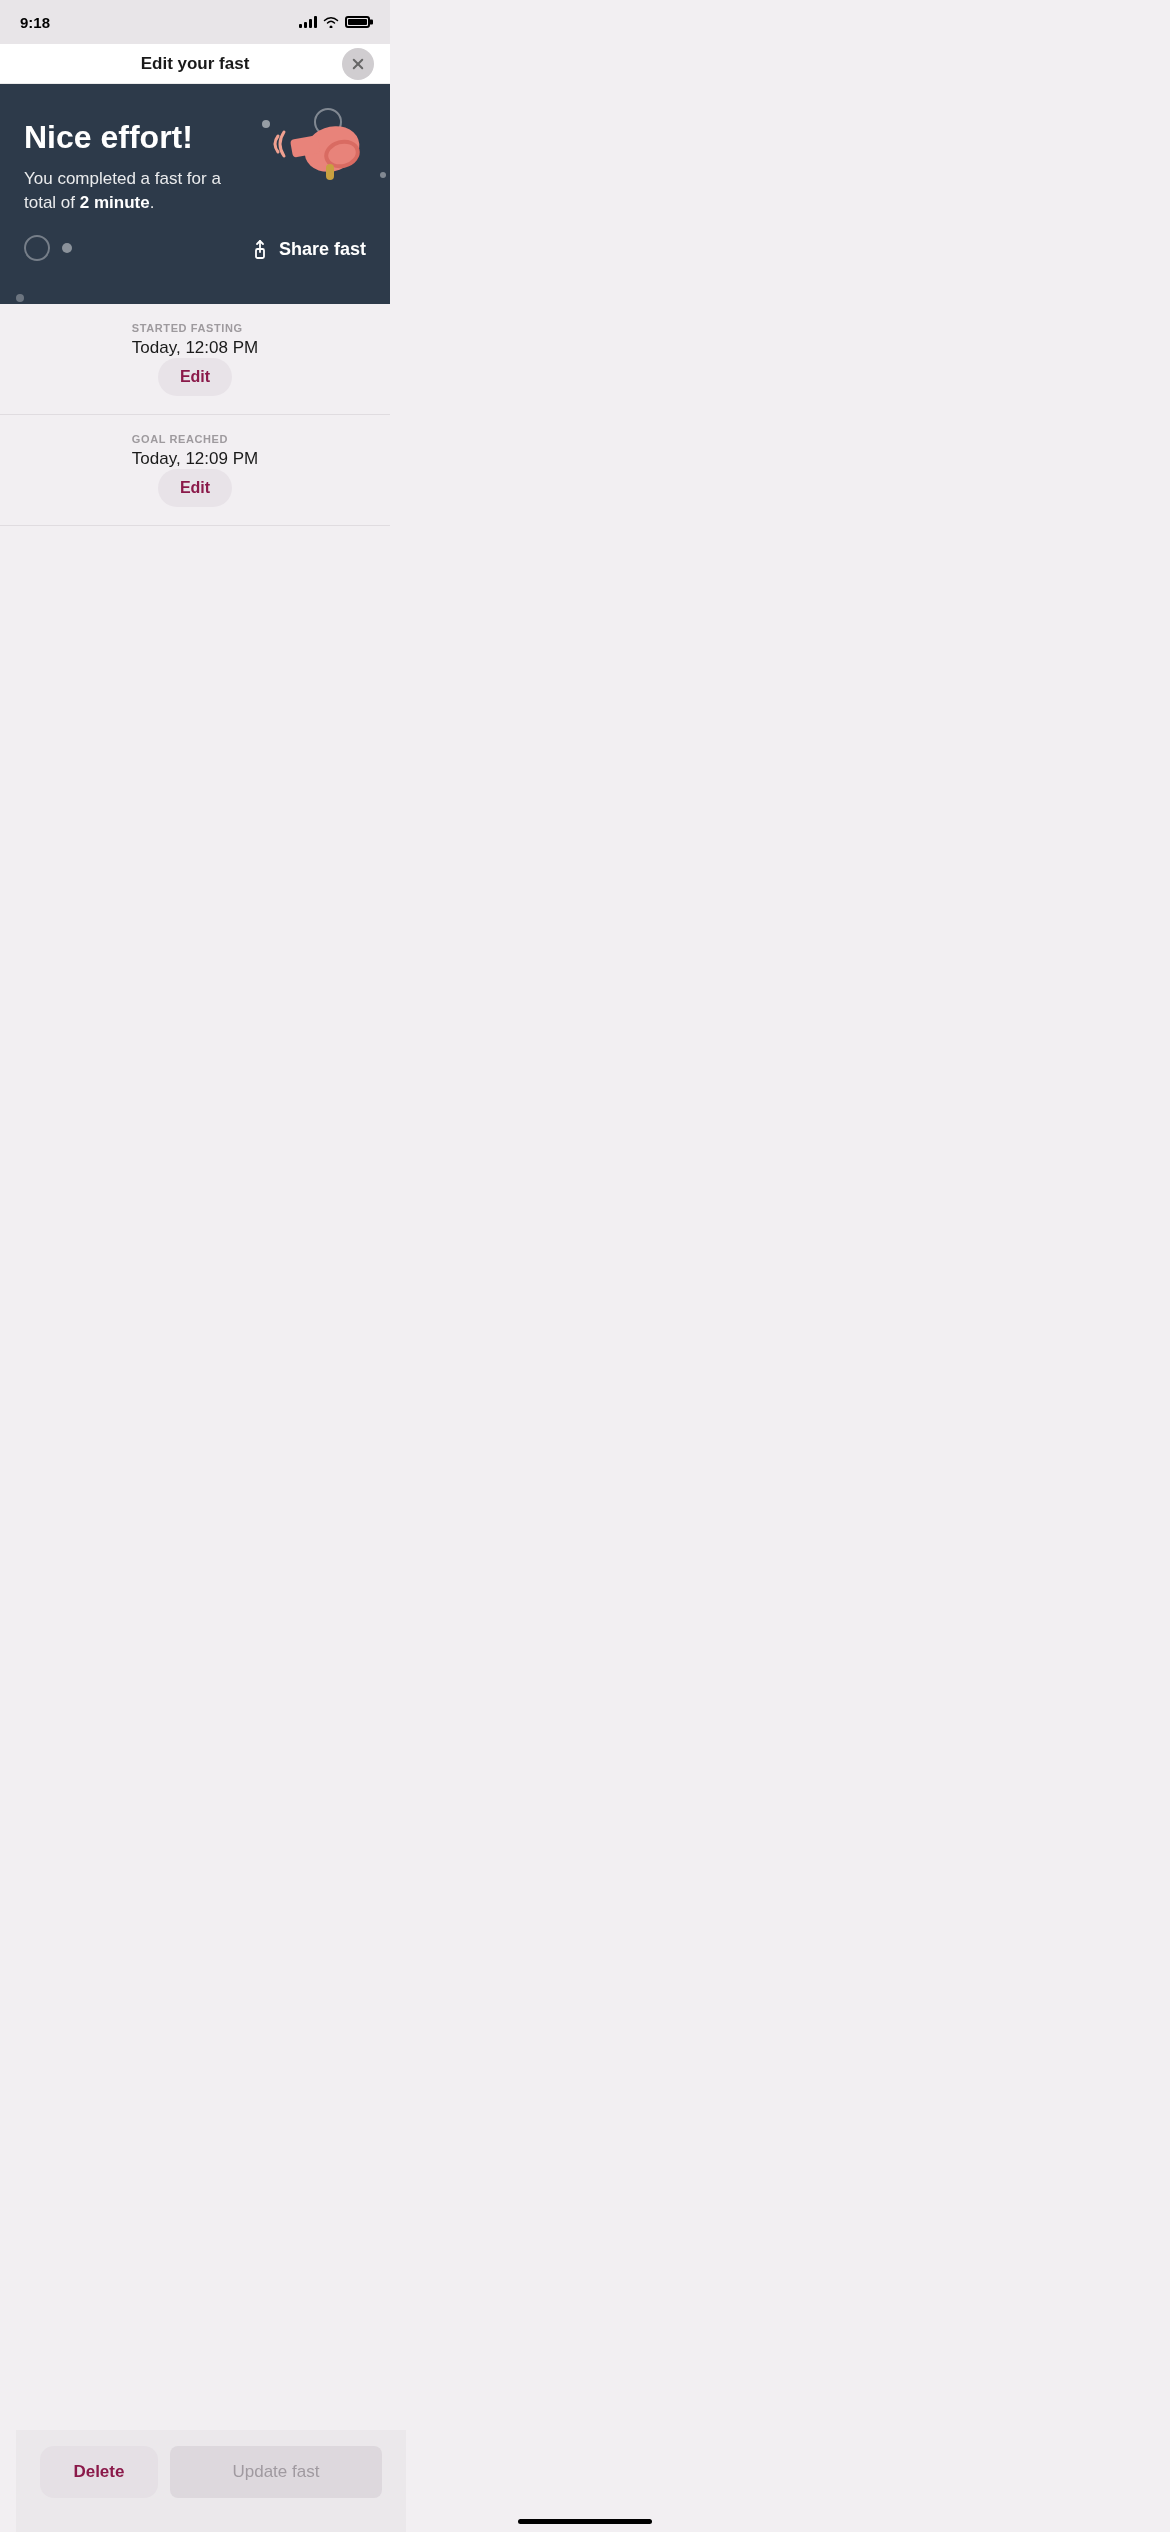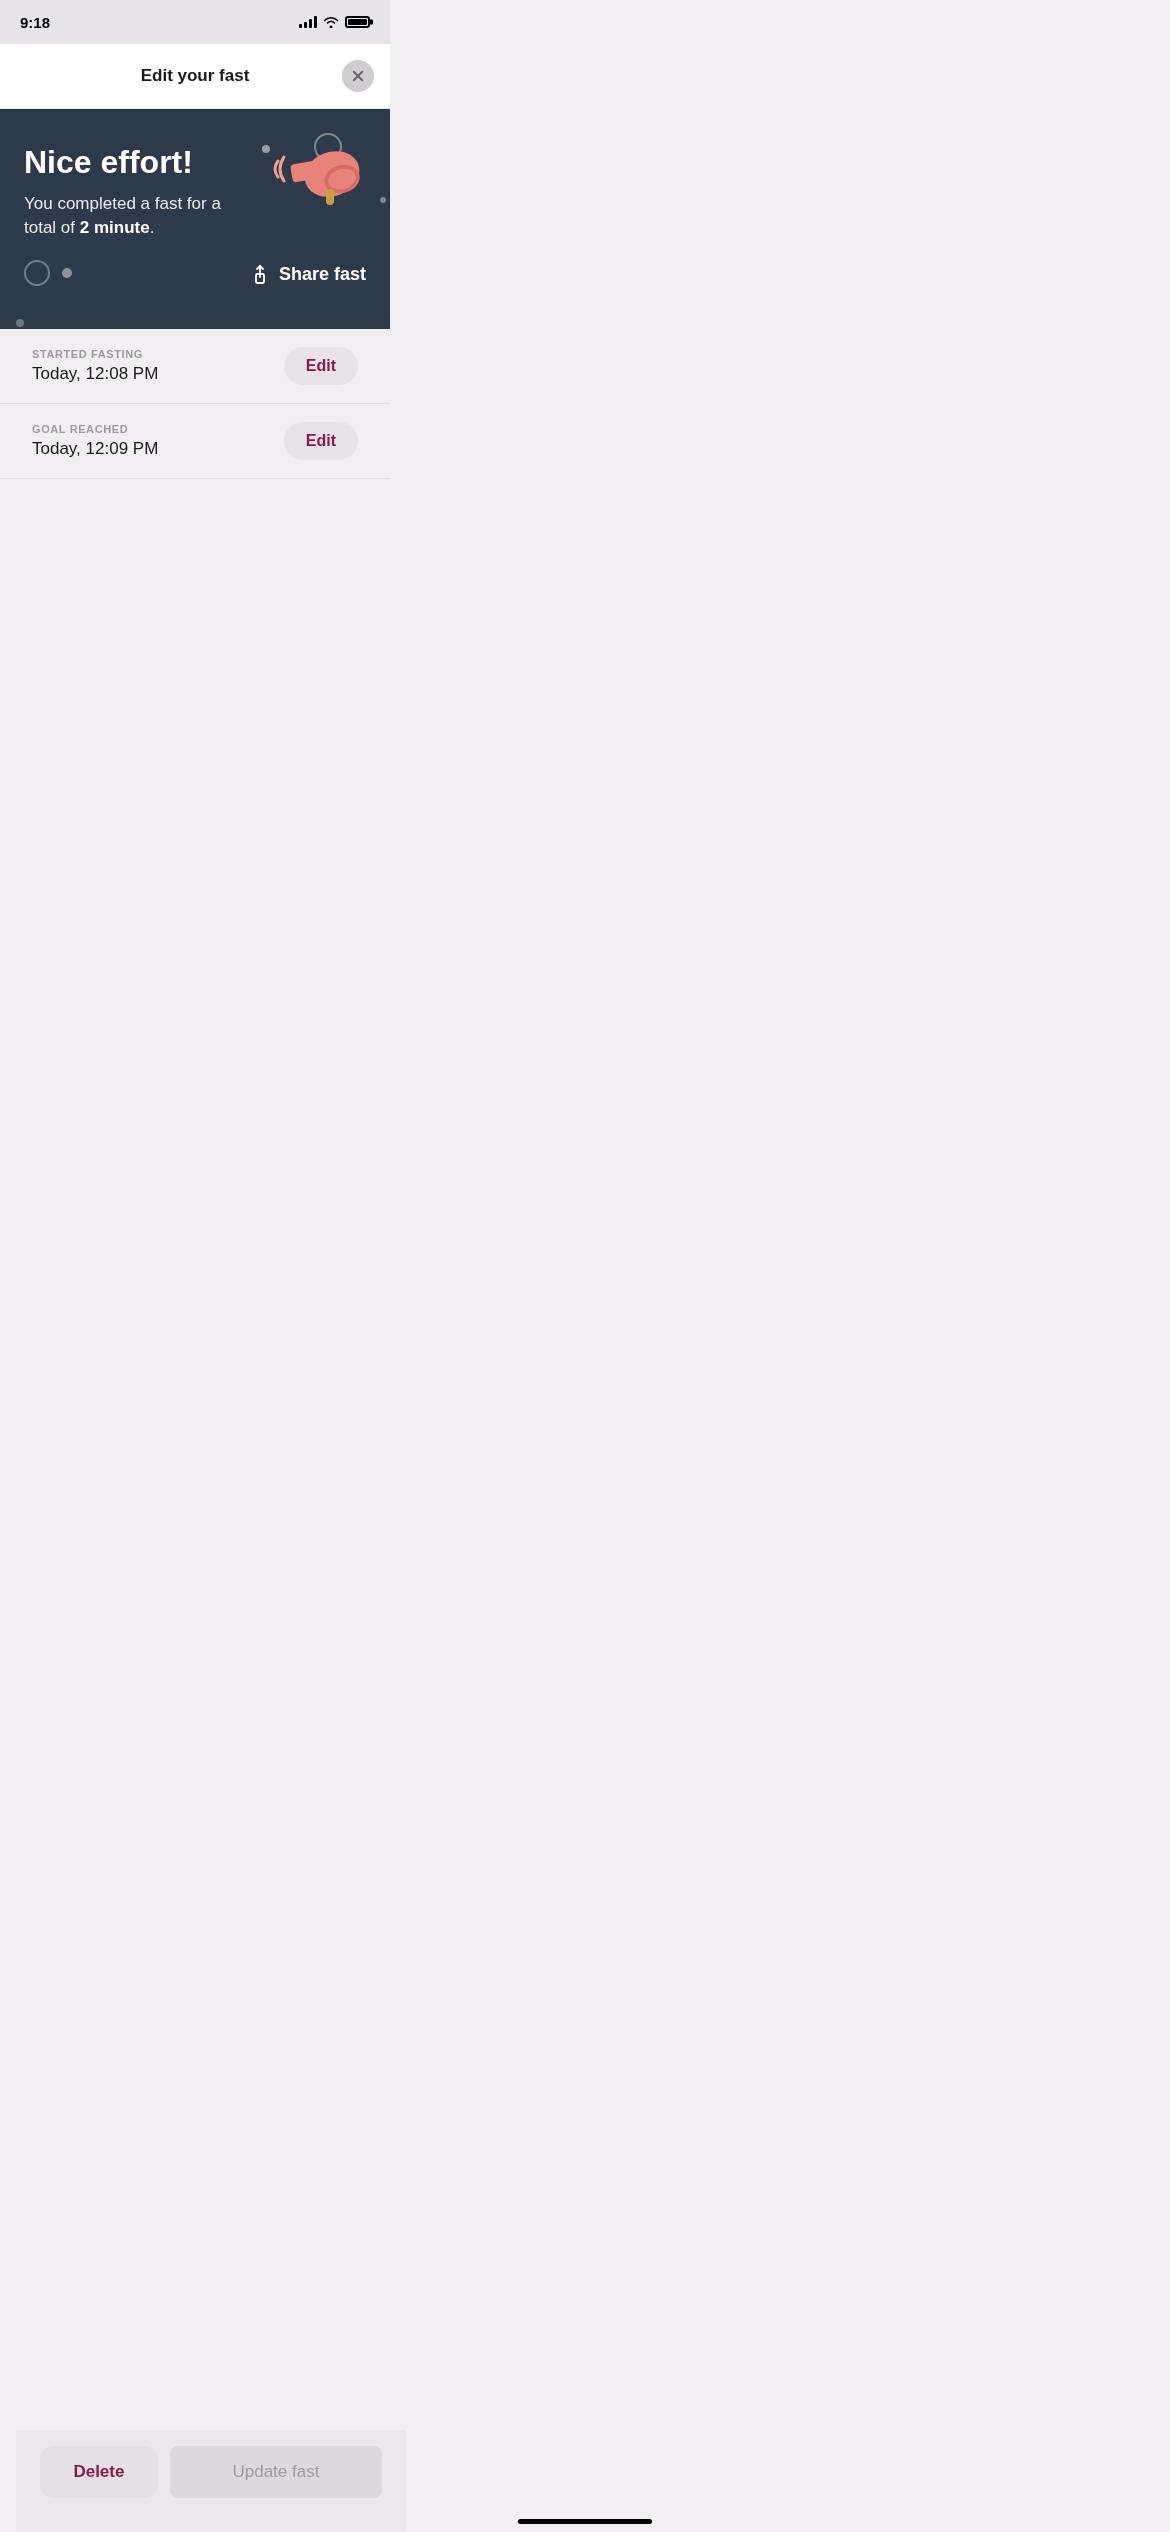--- a/index.html
+++ b/index.html
@@ -79,21 +79,21 @@
     .battery-fill {
       background: #000;
       height: 100%;
       width: 100%;
       border-radius: 1px;
     }
 
     
     .header {
       background: #fff;
-      height: 65px;
+      height: 40px;
       display: flex;
       align-items: center;
       justify-content: center;
       position: relative;
       border-bottom: 1px solid rgba(0,0,0,0.08);
     }
 
     .header-title {
       font-size: 17px;
       font-weight: 600;
@@ -214,25 +214,26 @@
     }
 
     
     .content {
       background: #f2eff2;
       padding: 0;
     }
 
     .field-row {
       background: #f2eff2;
-      padding: 18px 32px;
+      padding: 18px 24px;
       border-bottom: 1px solid #e0dce0;
       display: flex;
       align-items: center;
       justify-content: space-between;
+      flex-direction: column;
     }
 
     .field-info {
       flex: 1;
     }
 
     .field-label {
       font-size: 11px;
       font-weight: 600;
       color: #9e9a9e;

